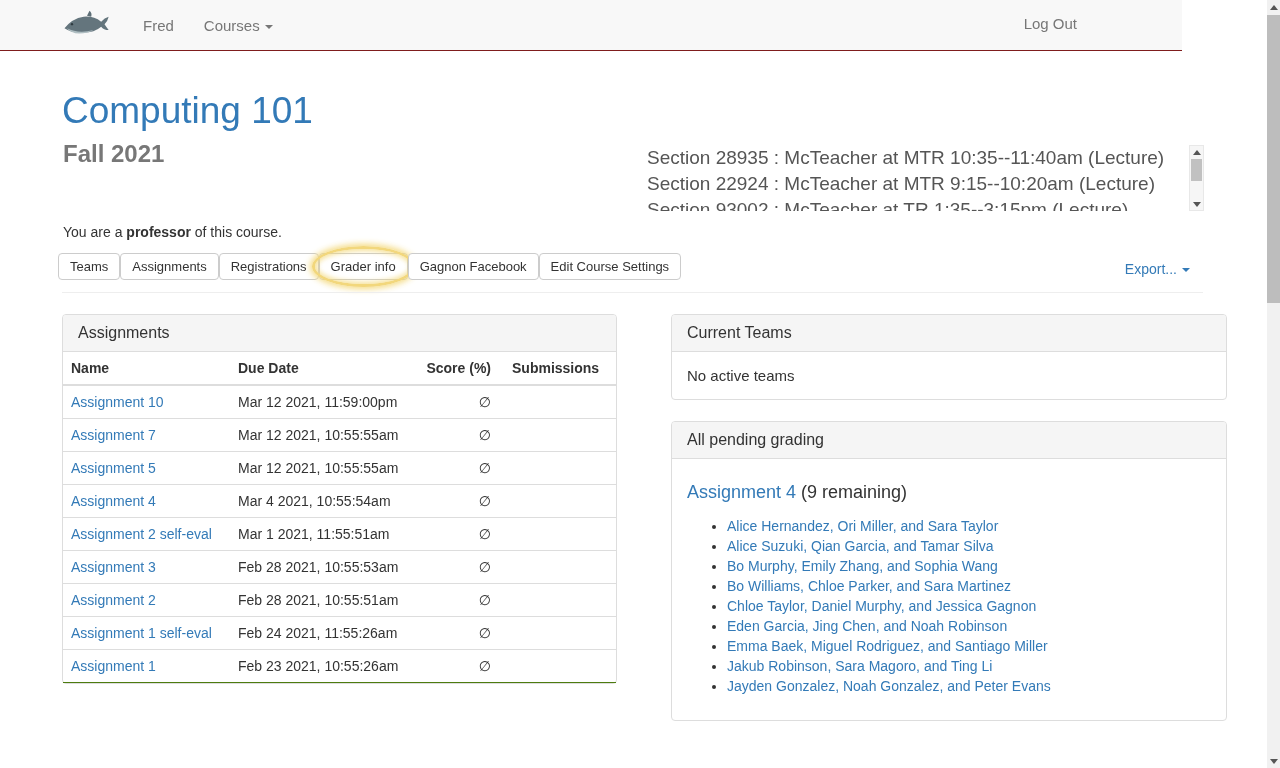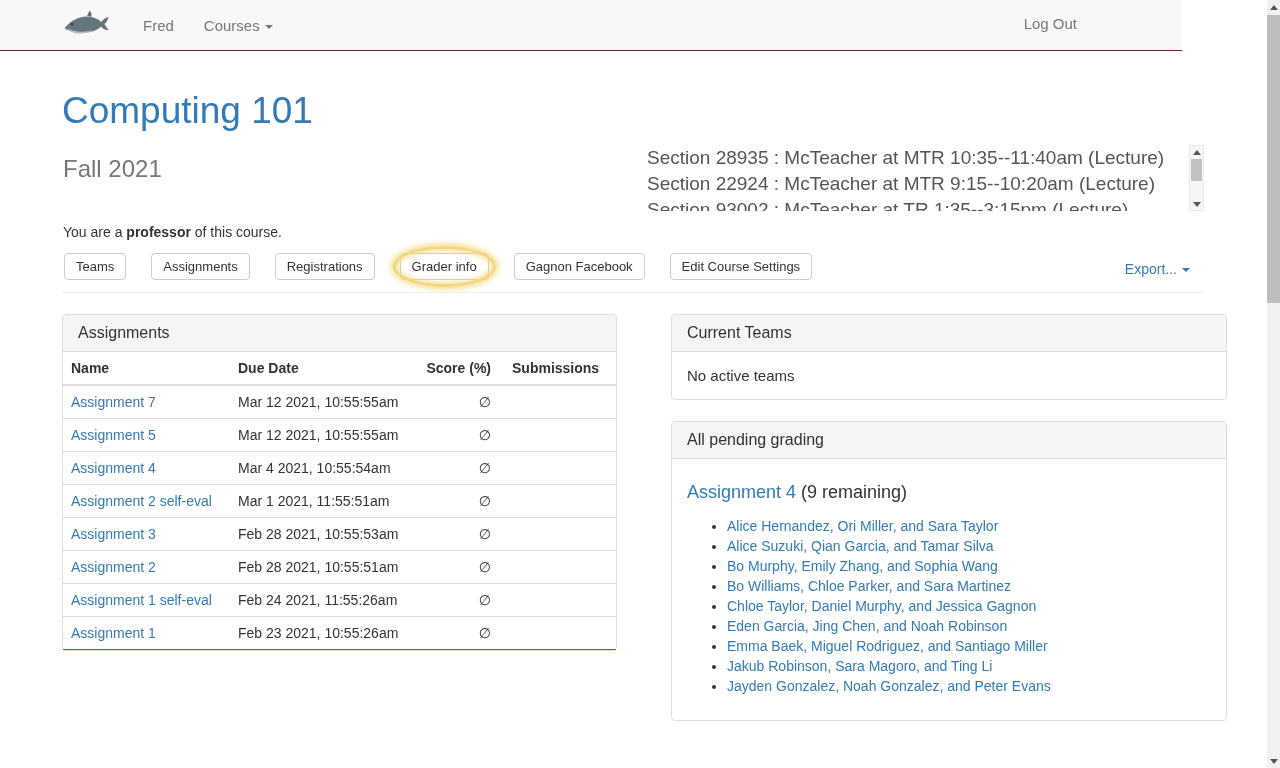--- a/index.html
+++ b/index.html
@@ -11,37 +11,37 @@
   .navbar { position:absolute; top:0; left:0; width:1182px; height:51px; background:#f8f8f8; border-bottom:1px solid #7f1d1d; }
   .navbar-inner { display:flex; align-items:center; height:50px; }
   .brand { margin-left:62px; display:flex; align-items:center; }
   .nav-link { color:#777; text-decoration:none; padding:15px; font-size:15px; cursor:pointer; }
   .nav-link:first-of-type { margin-left:16px; }
   .logout { position:absolute; right:90px; top:0; height:50px; display:flex; }
   .caret { display:inline-block; width:0; height:0; border-left:4px solid transparent; border-right:4px solid transparent; border-top:4px solid currentColor; margin-left:5px; vertical-align:middle; }
 
   
   .course-title { position:absolute; left:62px; top:90px; font-size:37px; font-weight:500; color:#337ab7; }
-  .course-term  { position:absolute; left:63px; top:155px; font-size:24px; font-weight:400; color:#777; }
+  .course-term  { position:absolute; left:63px; top:140px; font-size:24px; font-weight:700; color:#777; }
 
   
   .sections-box { position:absolute; left:647px; top:145px; width:557px; height:66px; overflow:hidden; }
   .sections-text { padding-right:20px; font-size:19px; line-height:26px; color:#555; white-space:nowrap; }
   .mini-scrollbar { position:absolute; right:0; top:0; width:15px; height:66px; background:#f6f6f6; border:1px solid #e8e8e8; }
   .mini-scrollbar .arrow { position:absolute; left:0; width:13px; height:12px; display:flex; align-items:center; justify-content:center; }
   .mini-scrollbar .thumb { position:absolute; left:1px; top:13px; width:11px; height:22px; background:#c1c1c1; }
   .tri-up    { width:0;height:0;border-left:4px solid transparent;border-right:4px solid transparent;border-bottom:5px solid #555; }
   .tri-down  { width:0;height:0;border-left:4px solid transparent;border-right:4px solid transparent;border-top:5px solid #555; }
 
   
   .role-line { position:absolute; left:63px; top:224px; font-size:14px; color:#333; }
   .role-line b { font-weight:bold; }
 
   
-  .toolbar { position:absolute; left:64px; top:253px; display:flex; gap:25px; align-items:center; }
+  .toolbar { position:absolute; left:58px; top:253px; display:flex; gap:0; align-items:center; }
   .btn-wrap { position:relative; display:inline-block; }
   .btn { font-family:inherit; font-size:13px; color:#333; background:#fff; border:1px solid #ccc; border-radius:4px; padding:5px 11px; cursor:pointer; white-space:nowrap; }
   .btn-wrap.highlighted::before { content:""; position:absolute; left:-7px; right:-7px; top:-7px; bottom:-7px; border:3px solid #f2d77c; border-radius:50%;
       box-shadow:0 0 6px 2px rgba(243,216,120,0.95), inset 0 0 5px 2px rgba(243,216,120,0.75); pointer-events:none; }
   .export { position:absolute; right:90px; top:261px; color:#337ab7; font-size:14px; cursor:pointer; }
   .rule { position:absolute; left:62px; width:1141px; top:292px; border:0; border-top:1px solid #eee; }
 
   
   .panel { background:#fff; border:1px solid #ddd; border-radius:4px; }
   .panel-heading { background:#f5f5f5; border-bottom:1px solid #ddd; padding:9px 15px; font-size:16px; color:#333; border-radius:3px 3px 0 0; }
@@ -140,20 +140,26 @@
         <thead>
           <tr>
             <th>Name</th>
             <th>Due Date</th>
             <th class="col-score">Score (%)</th>
             <th style="padding-left:13px">Submissions</th>
           </tr>
         </thead>
         <tbody>
             <tr>
+              <td><a class="blue">Assignment 10</a></td>
+              <td>Mar 12 2021, 11:59:00pm</td>
+              <td class="col-score">∅</td>
+              <td></td>
+            </tr>
+            <tr>
               <td><a class="blue">Assignment 7</a></td>
               <td>Mar 12 2021, 10:55:55am</td>
               <td class="col-score">∅</td>
               <td></td>
             </tr>
             <tr>
               <td><a class="blue">Assignment 5</a></td>
               <td>Mar 12 2021, 10:55:55am</td>
               <td class="col-score">∅</td>
               <td></td>

